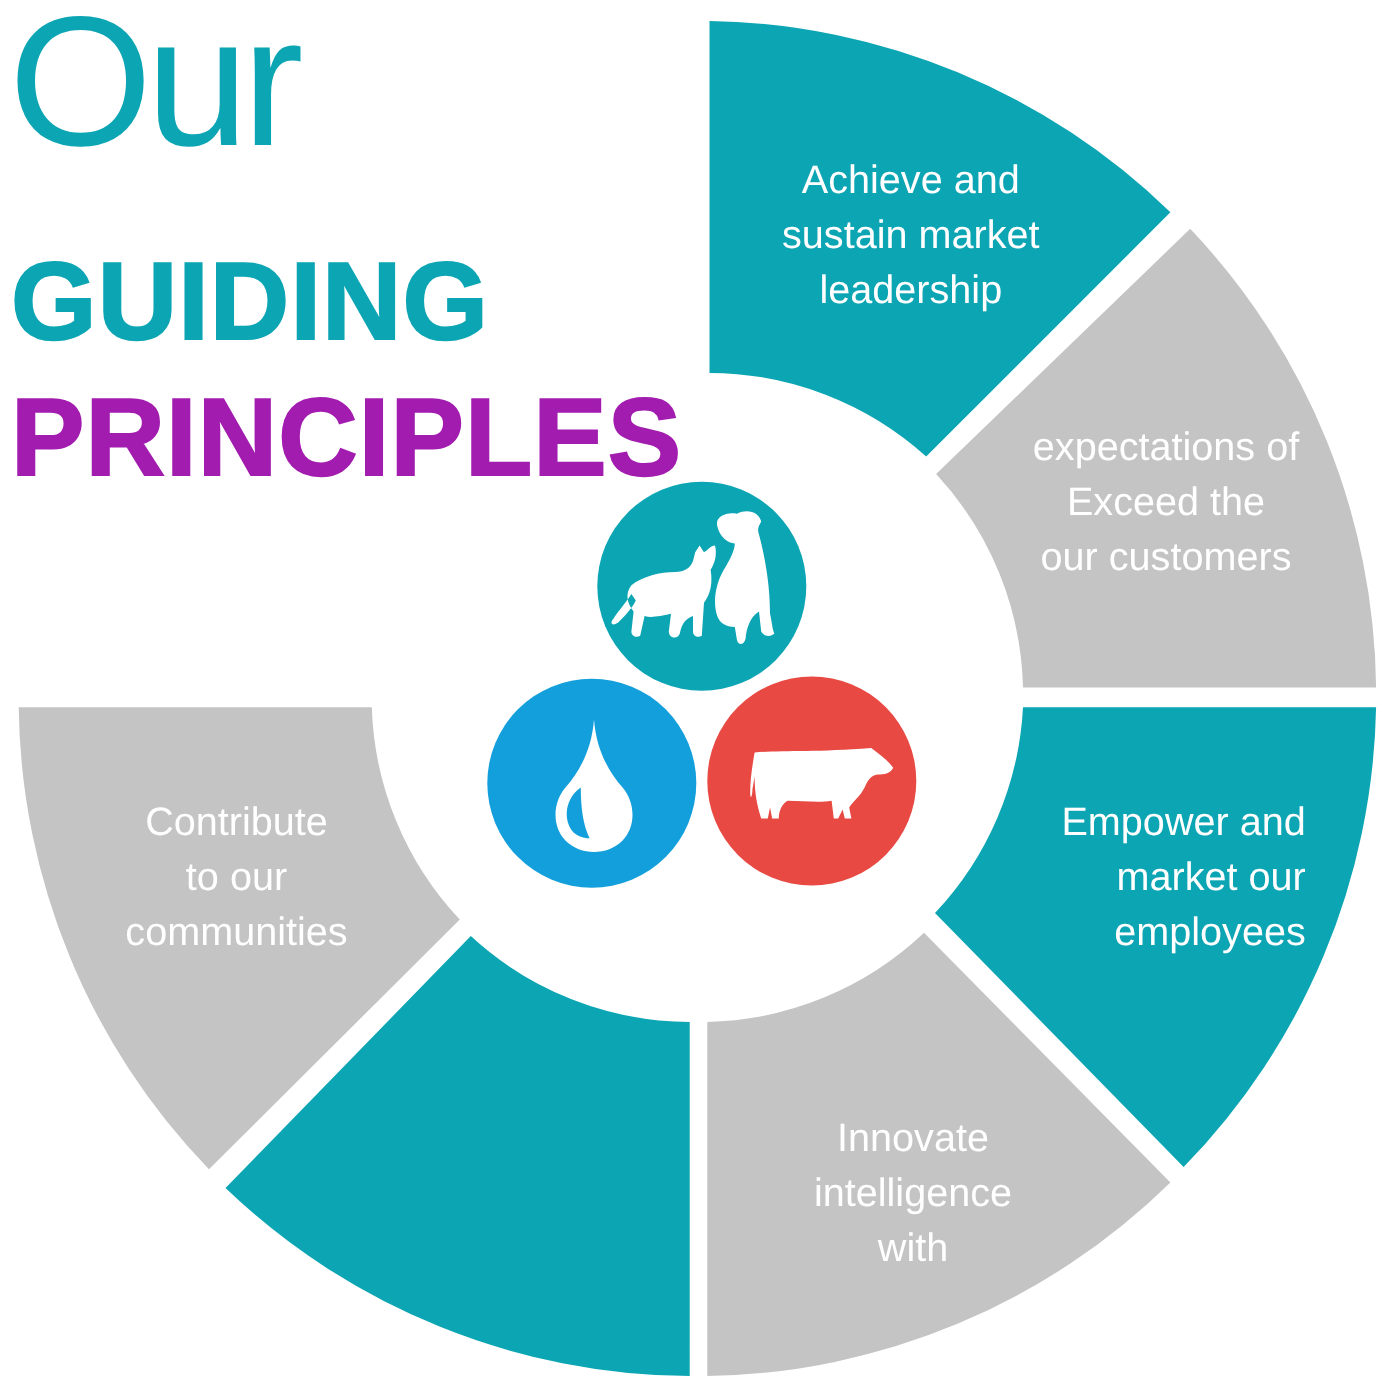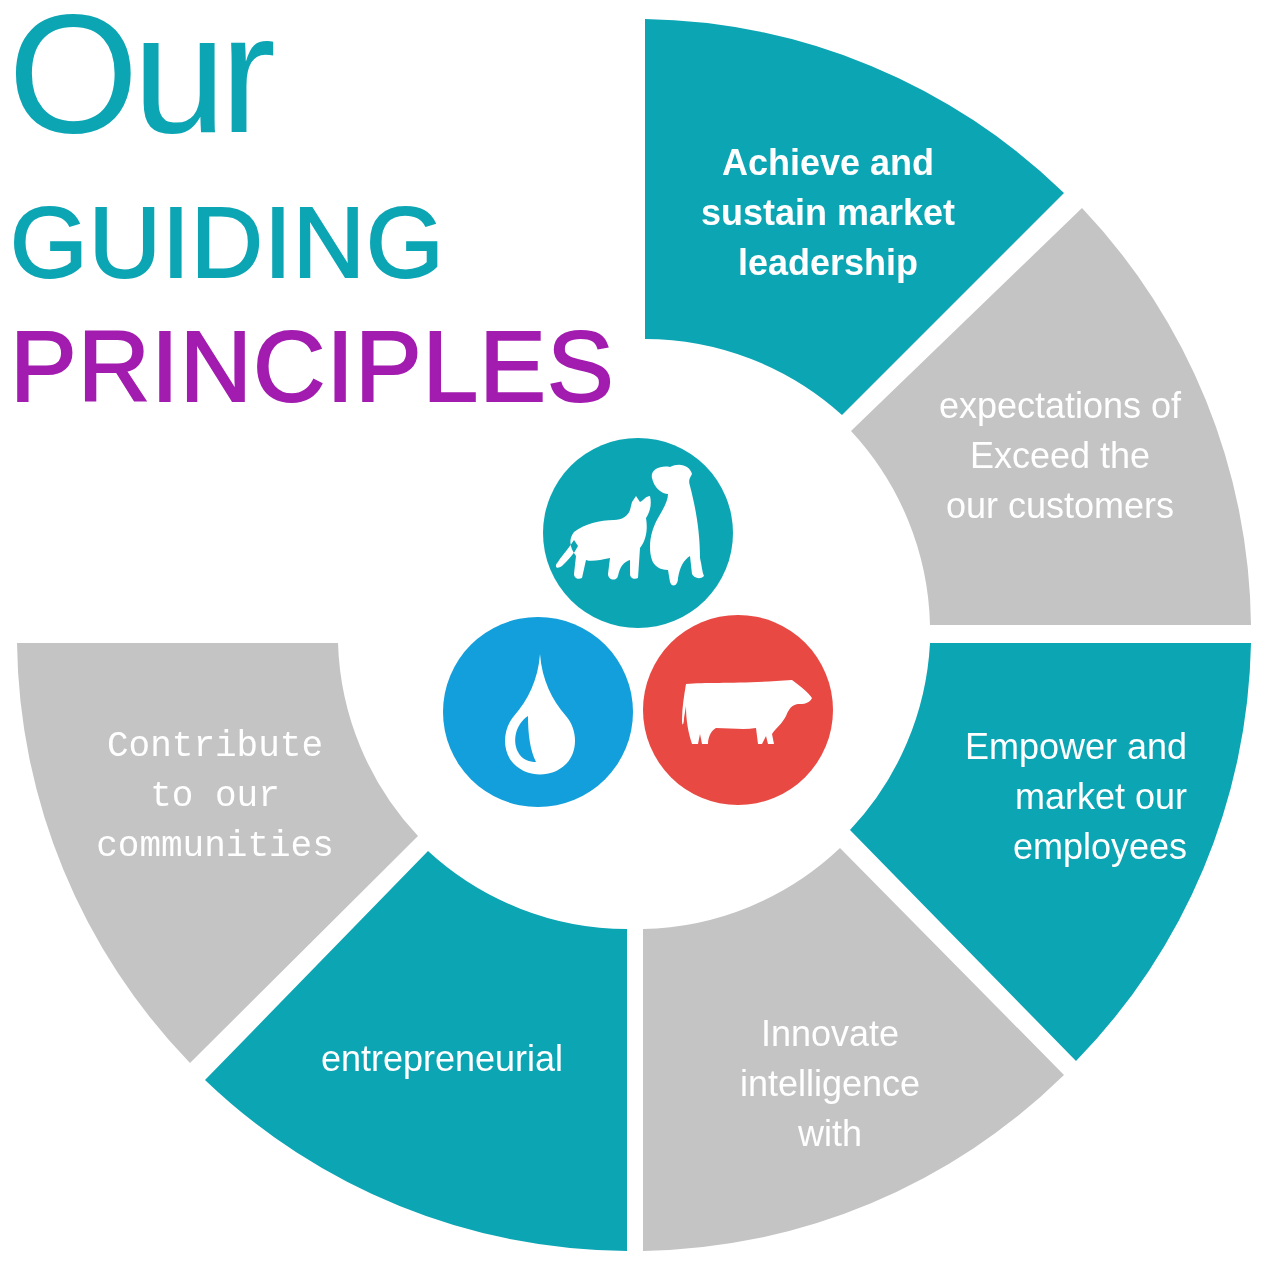--- a/index.html
+++ b/index.html
@@ -1,18 +1,18 @@
 <!DOCTYPE html>
 <html><head>
 <meta charset="utf-8">
 <style>
   html, body { margin: 0; padding: 0; background: #ffffff; }
   body { width: 1269px; height: 1269px; position: relative; overflow: hidden; font-family: "Liberation Sans", sans-serif; }
   .title-our { position: absolute; left: 8px; top: -10px; font-size: 168px; font-weight: 400; line-height: 1; letter-spacing: -6px; }
-  .title-line { position: absolute; left: 10px; font-size: 100px; font-weight: 400; line-height: 1; letter-spacing: 1px; -webkit-text-stroke: 2px currentColor; }
+  .title-line { position: absolute; left: 10px; font-size: 100px; font-weight: 700; line-height: 1; letter-spacing: 1px; margin-top: 32px; -webkit-text-stroke: 2px currentColor; }
   .t2 { top: 192px; }
   .t3 { top: 316px; }
   svg.wheel { position: absolute; left: 0; top: 0; }
   .seg-label { position: absolute; text-align: center; color: #ffffff; font-size: 36px; line-height: 50px; transform: translate(-50%, -50%); white-space: nowrap; }
 </style>
 </head>
 <body>
 
 <div class="title-our" style="color:#0ca5b4">Our</div>
 <div class="title-line t2" style="color:#0ca5b4">GUIDING</div>
@@ -43,40 +43,39 @@
     <circle cx="538" cy="712" r="95" fill="#139fdb"></circle>
     <path fill="#ffffff" d="M 540 654 C 542 680 552 700 566 716 C 578 730 578 752 566 764 C 552 778 528 778 514 764 C 502 752 502 730 514 716 C 528 700 538 680 540 654 Z"></path>
     <path fill="#139fdb" d="M 528 716 C 516 724 512 740 518 752 C 522 760 530 762 536 762 C 530 750 528 734 528 716 Z"></path>
   </g>
   <g>
     <circle cx="738" cy="710" r="95" fill="#e84942"></circle>
     <path fill="#ffffff" d="M 686 684 C 710 682 740 684 792 680 C 800 686 808 692 812 698 C 810 702 806 704 800 704 C 794 704 790 706 786 716 C 782 724 776 728 772 734 L 774 744 L 768 744 L 766 736 L 762 744 L 758 744 L 756 728 C 744 730 730 728 716 728 C 712 730 708 736 708 744 L 702 744 L 700 734 L 698 744 L 692 744 C 688 732 686 720 686 706 L 684 718 C 684 724 682 728 682 720 C 682 708 684 696 686 684 Z"></path>
   </g>
 </svg>
 
-<div class="seg-label" style="left:828px; top:213px;font-weight:bold;">
+<div class="seg-label" style="left:828px; top:213px;">
   <div>Achieve and</div>
   <div>sustain market</div>
   <div>leadership</div>
 </div>
 <div class="seg-label" style="left:1060px; top:456px;">
   <div>expectations of</div>
   <div>Exceed the</div>
   <div>our customers</div>
 </div>
 <div class="seg-label" style="left:1076px; top:797px;text-align:right;">
   <div>Empower and</div>
   <div>market our</div>
   <div>employees</div>
 </div>
 <div class="seg-label" style="left:830px; top:1059px;margin-top:25px;">
   <div>Innovate</div>
   <div>intelligence</div>
   <div>with</div>
 </div>
 <div class="seg-label" style="left:442px; top:1059px;">
-  <div>entrepreneurial</div>
 </div>
-<div class="seg-label" style="left:215px; top:797px;font-family:Liberation Mono, monospace;">
+<div class="seg-label" style="left:215px; top:797px;">
   <div>Contribute</div>
   <div>to our</div>
   <div>communities</div>
 </div>
 
 </body></html>

